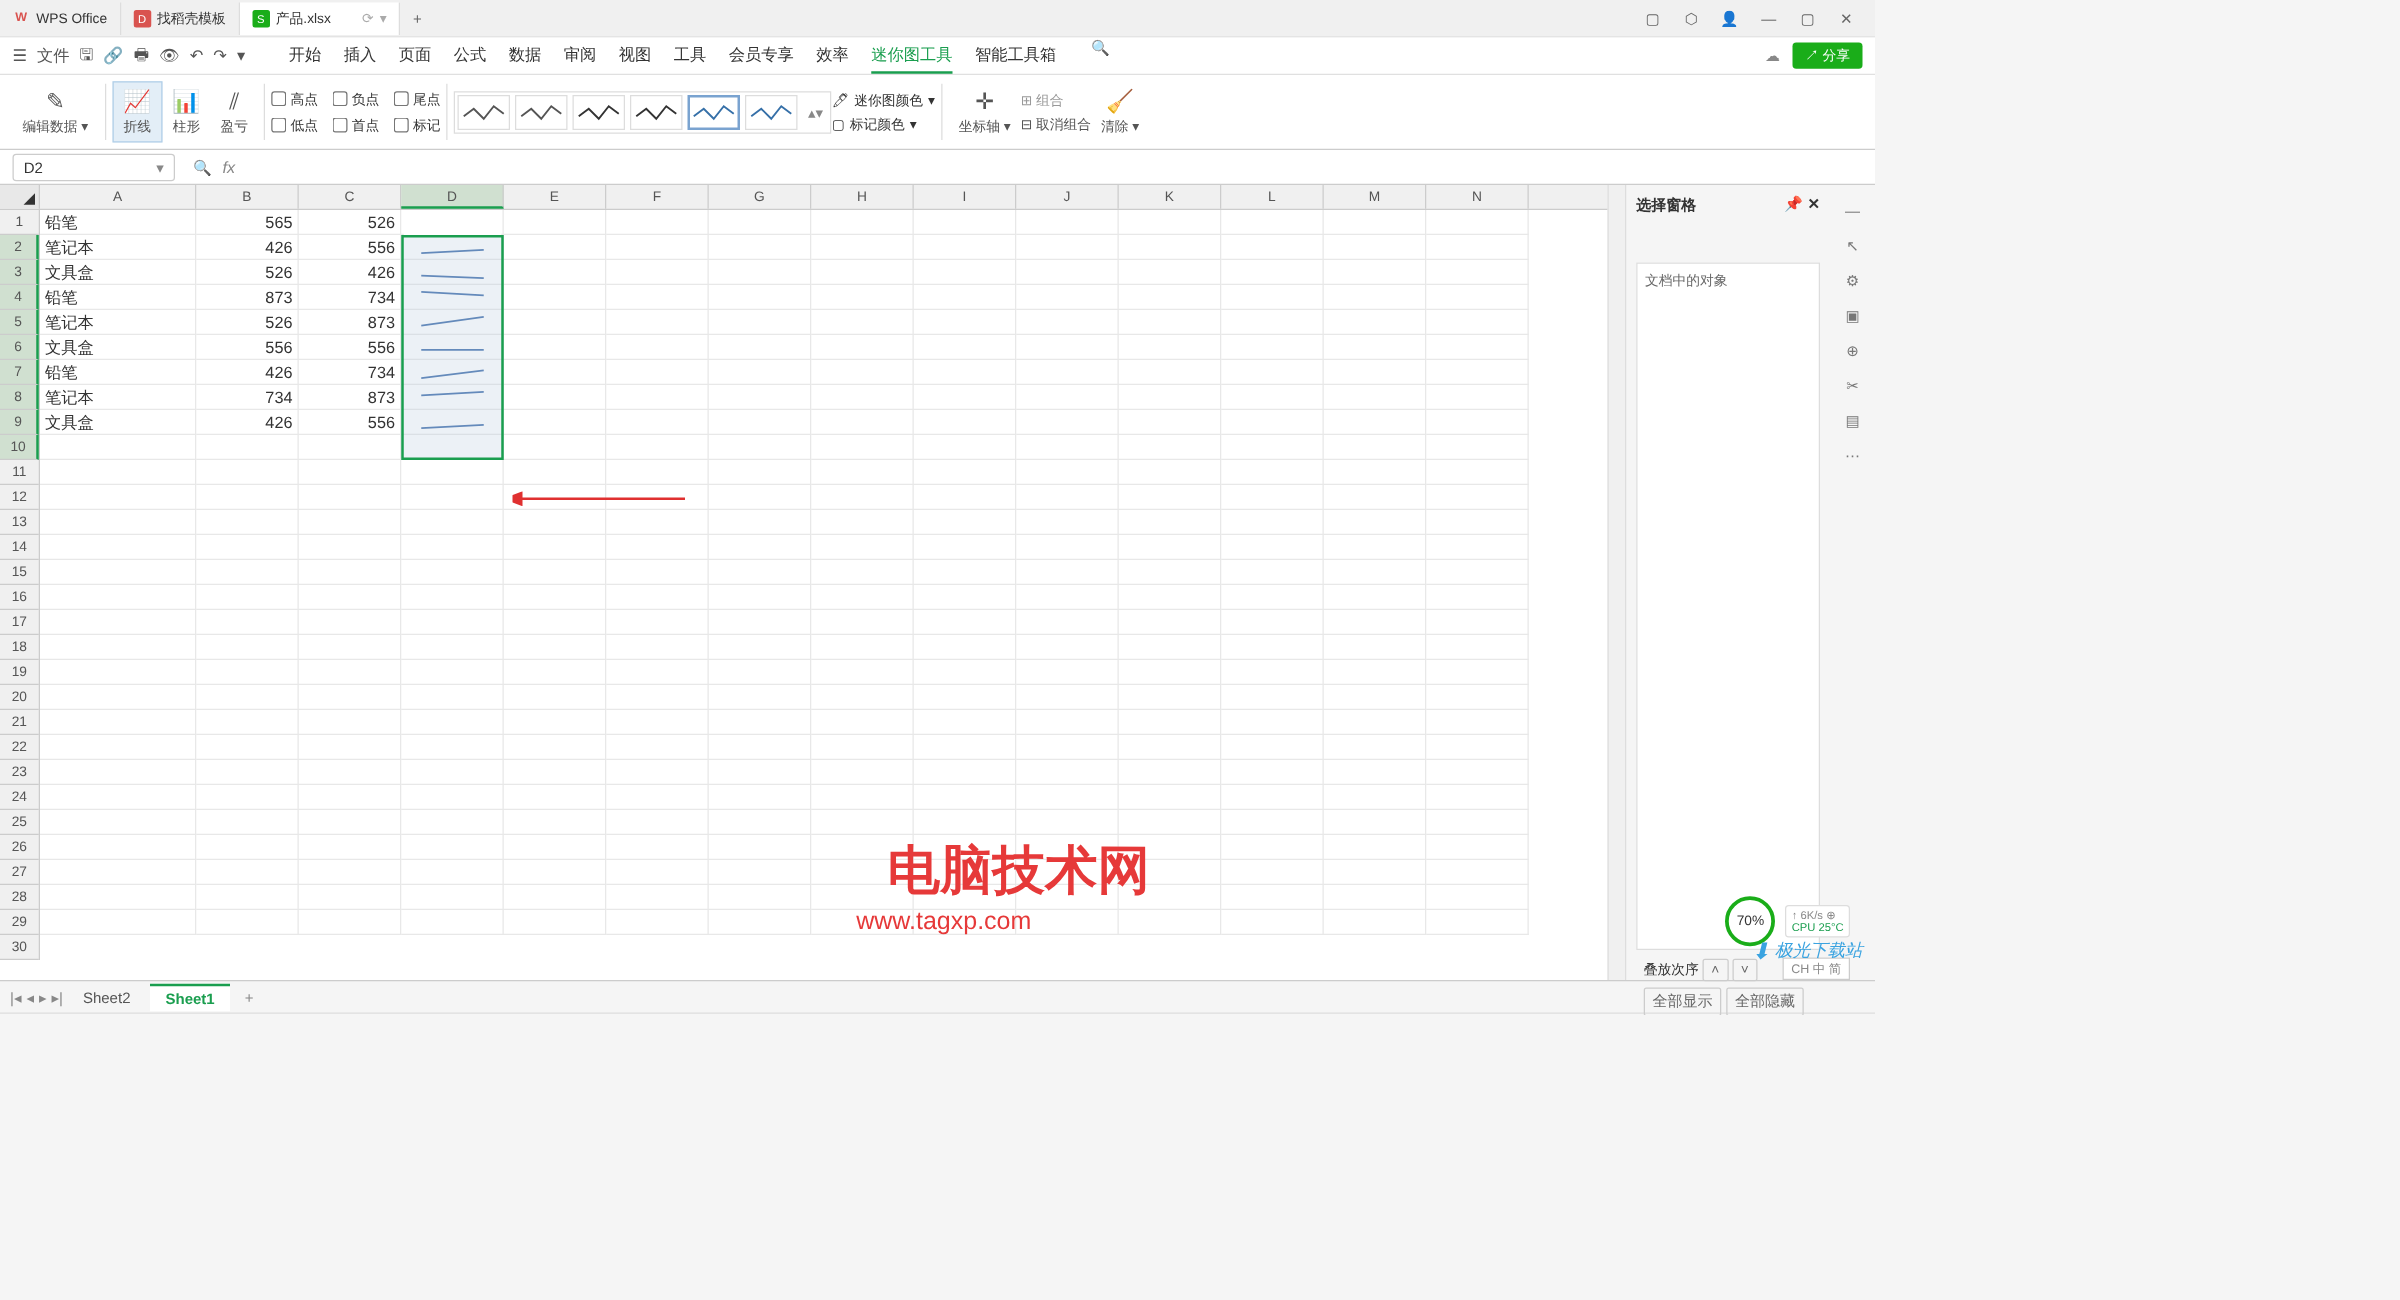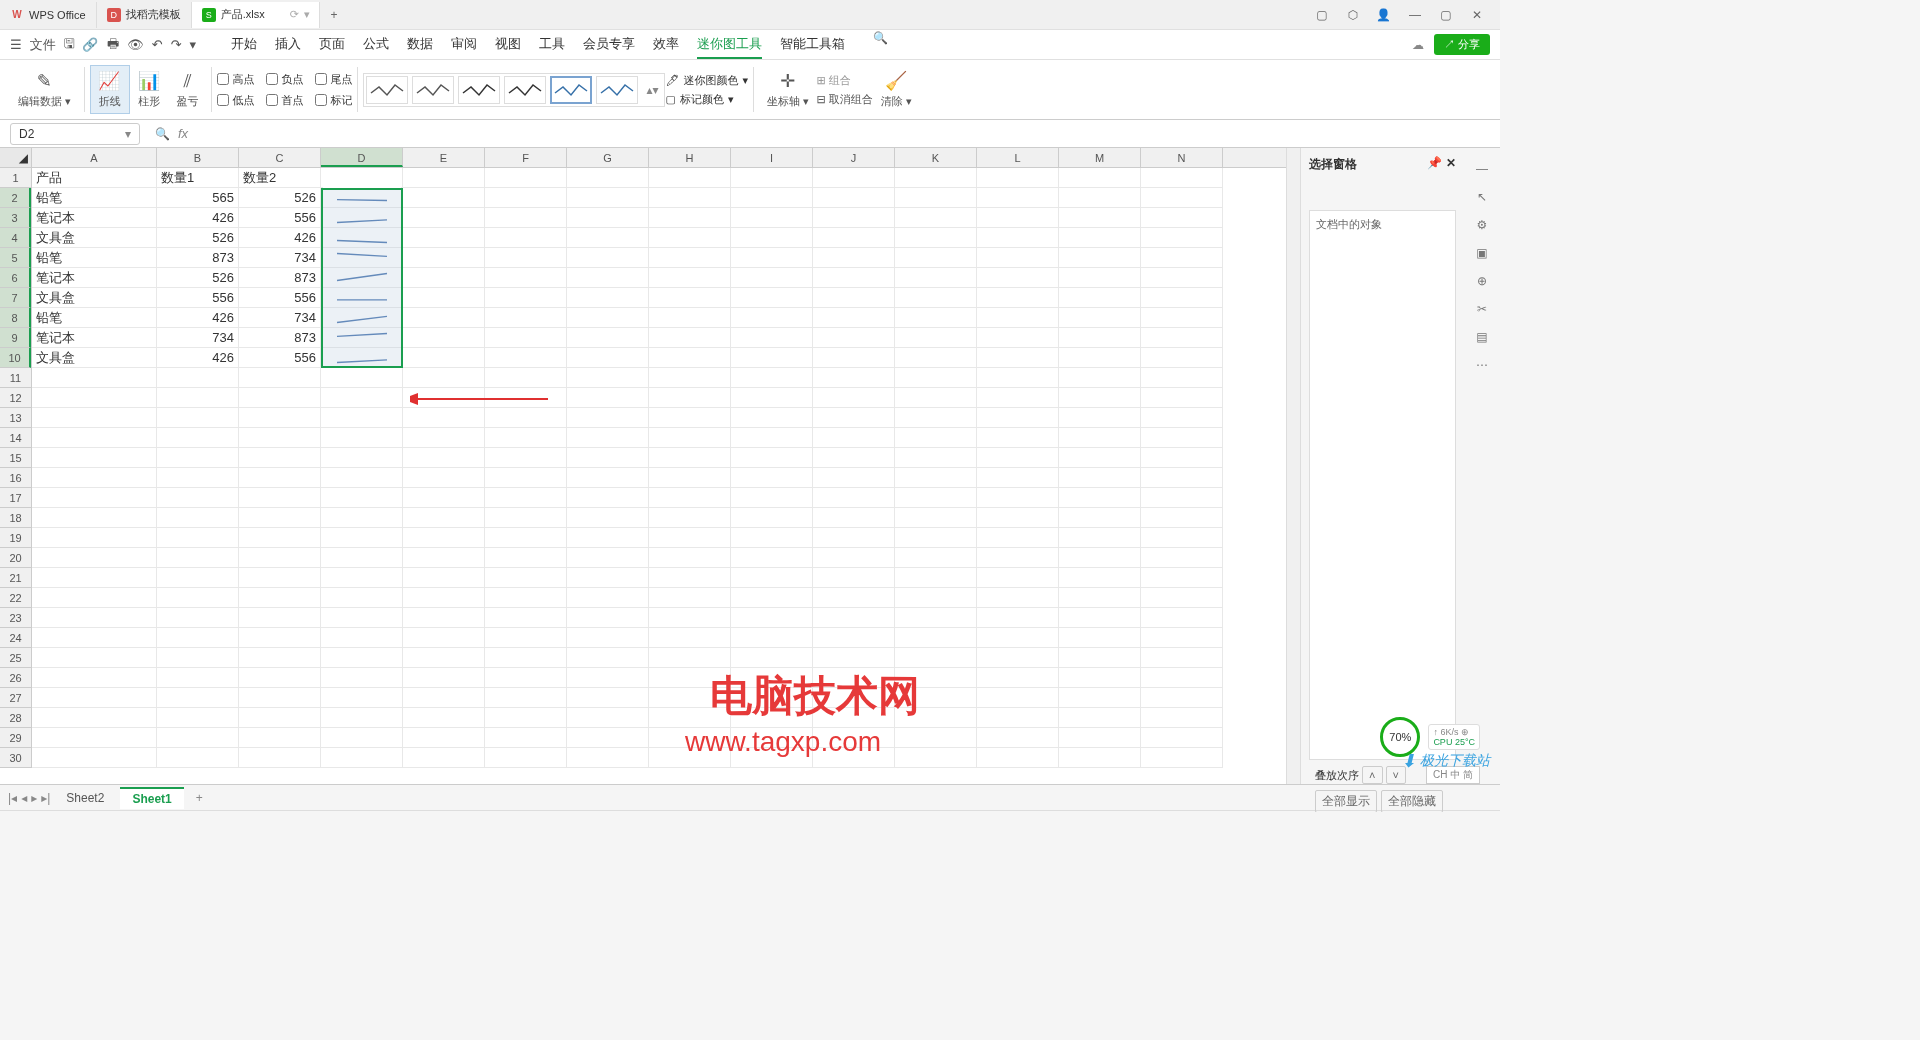--- a/index.html
+++ b/index.html
@@ -74,21 +74,21 @@
 .sel-range { position: absolute; background: rgba(180,200,220,0.25); border: 2px solid #1a9e4f; pointer-events: none; }
 .active-cell-in-sel { position:absolute; background:#fff; pointer-events:none; }
 .sparkline { display: flex; align-items: center; justify-content: center; height: 100%; }
 .sparkline svg { width: 60px; height: 14px; }
 
 
 .arrow-annot { position: absolute; left: 410px; top: 245px; }
 
 
 .watermark1 { position: absolute; left: 710px; top: 520px; font-size: 42px; font-weight: bold; color: #e63939; }
-.watermark1-sub { position: absolute; left: 685px; top: 578px; font-size: 28px; color: #e63939; }
+.watermark1-sub { position: absolute; left: 685px; top: 578px; font-size: 20px; color: #e63939; }
 .watermark-tag { position: absolute; left: 1010px; top: 510px; background: #1976d2; color: #fff; font-size: 64px; font-weight: bold; padding: 8px 24px; border-radius: 16px; }
 .watermark-dl { position:absolute; right:10px; bottom:40px; font-size:14px; color:#3aa3e0; font-style:italic; display:flex; align-items:center; gap:4px;}
 
 
 .sheet-tabs { height: 26px; background: #f5f5f5; display: flex; align-items: center; border-top: 1px solid #ccc; padding: 0 8px; gap: 4px; }
 .nav-btns { display: flex; gap: 4px; color: #888; }
 .sheet-tab { padding: 3px 12px; font-size: 12px; color: #555; }
 .sheet-tab.active { background: #fff; color: #1a9e4f; font-weight: bold; border-top: 2px solid #1a9e4f; }
 
 
@@ -332,36 +332,20 @@
           <div class="row-h">26</div>
           <div class="row-h">27</div>
           <div class="row-h">28</div>
           <div class="row-h">29</div>
           <div class="row-h">30</div>
         </div>
       <div class="cells" id="cells">
 
         <div class="sel-range" style="left:289px;top:20px;width:82px;height:180px"></div>
         <div class="active-cell-in-sel" style="left:291px;top:2px;width:78px;height:18px"></div>
-      <div class="cell-row">
-            <div class="cell" style="width: 125px;">产品</div>
-            <div class="cell" style="width: 82px;">数量1</div>
-            <div class="cell" style="width: 82px;">数量2</div>
-            <div class="cell" style="width: 82px;">迷你图</div>
-            <div class="cell" style="width: 82px;"></div>
-            <div class="cell" style="width: 82px;"></div>
-            <div class="cell" style="width: 82px;"></div>
-            <div class="cell" style="width: 82px;"></div>
-            <div class="cell" style="width: 82px;"></div>
-            <div class="cell" style="width: 82px;"></div>
-            <div class="cell" style="width: 82px;"></div>
-            <div class="cell" style="width: 82px;"></div>
-            <div class="cell" style="width: 82px;"></div>
-            <div class="cell" style="width: 82px;"></div>
-          </div>
           <div class="cell-row">
             <div class="cell" style="width: 125px;">铅笔</div>
             <div class="cell num" style="width: 82px;">565</div>
             <div class="cell num" style="width: 82px;">526</div>
             <div class="cell" style="width: 82px;">
               <div class="sparkline">
                 <svg>
                   <polyline points="5,8.7 55,9.5" fill="none" stroke="#4a76b0" stroke-width="1.3"></polyline>
                 </svg>
               </div>

